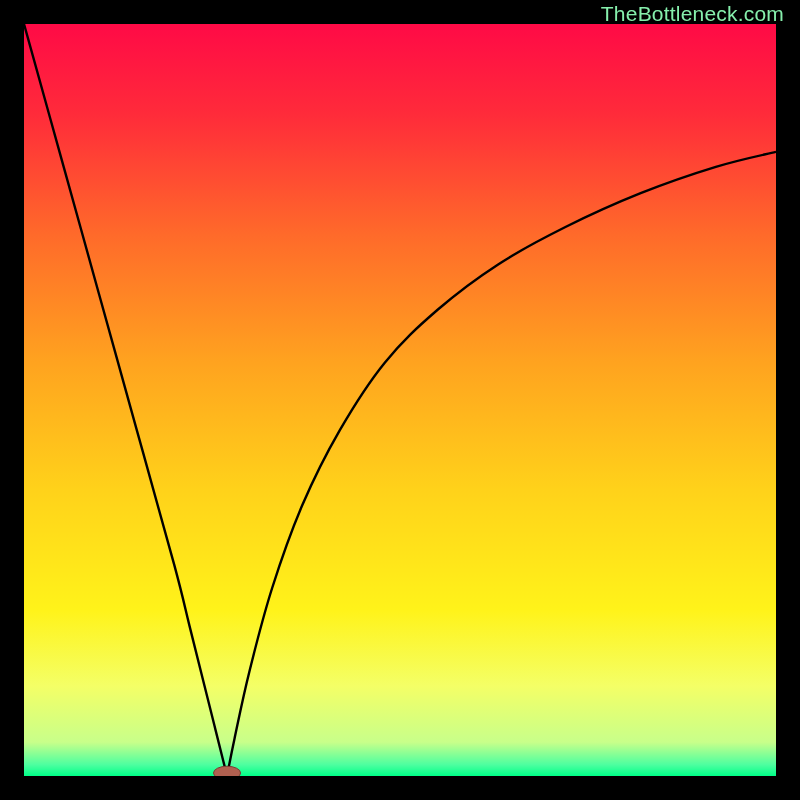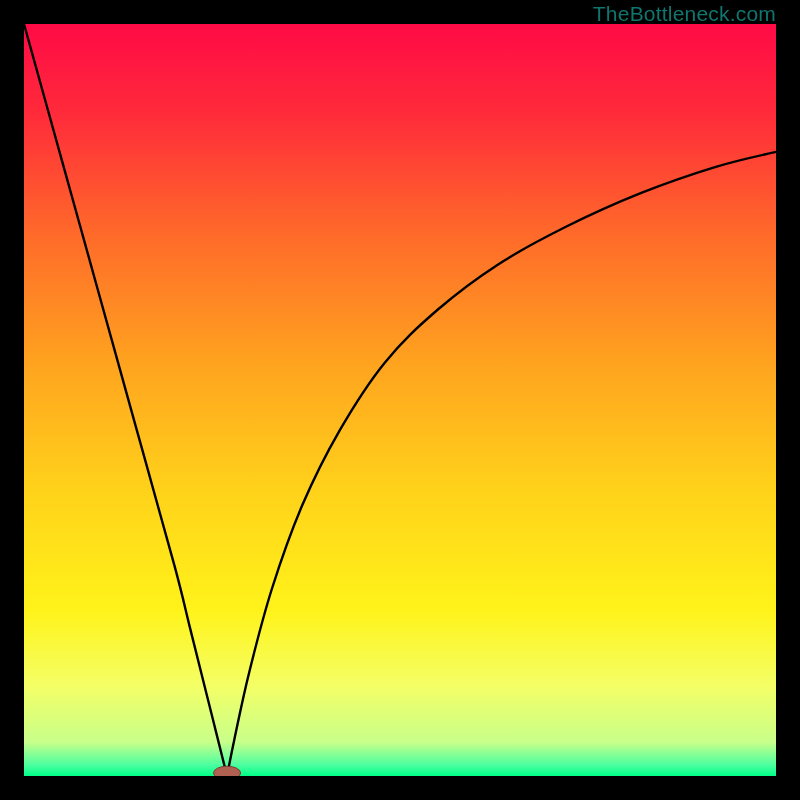--- a/index.html
+++ b/index.html
@@ -22,22 +22,22 @@
   .plot-area {
     position: absolute;
     top: 24px;
     left: 24px;
     width: 752px;
     height: 752px;
   }
   .watermark {
     position: absolute;
     top: 2px;
-    right: 24px;
-    color: #0f766e;
+    right: 16px;
+    color: #86efac;
     font-size: 21px;
     font-weight: 500;
     letter-spacing: 0.2px;
     margin-left: 44px;
   }
   svg { display: block; }
 </style>
 </head>
 <body>
 

